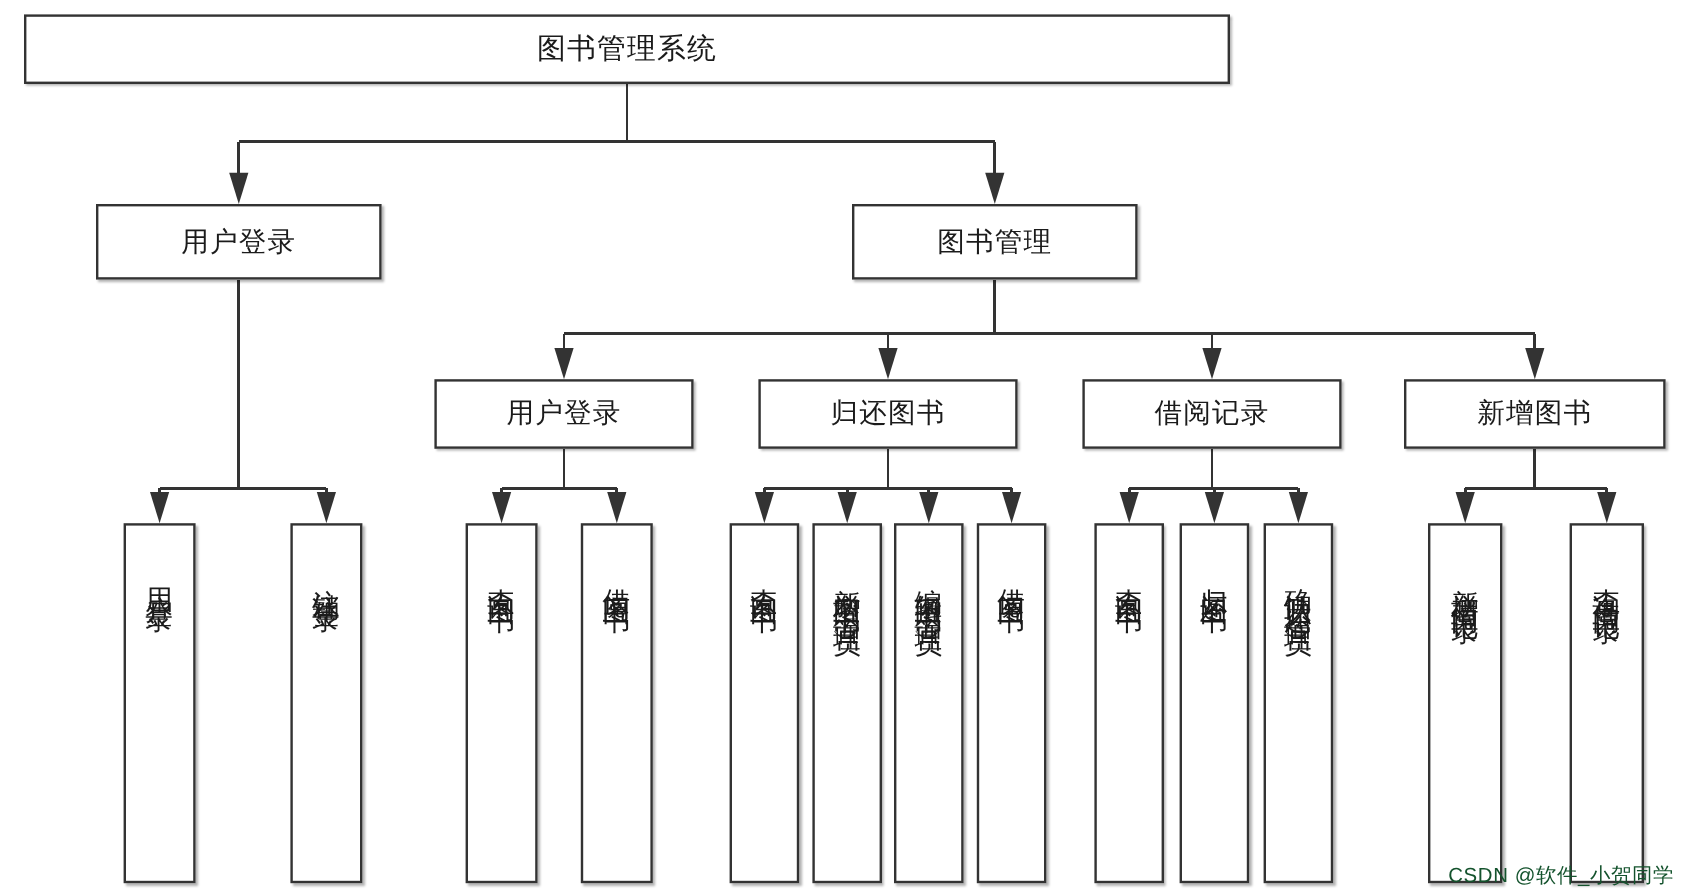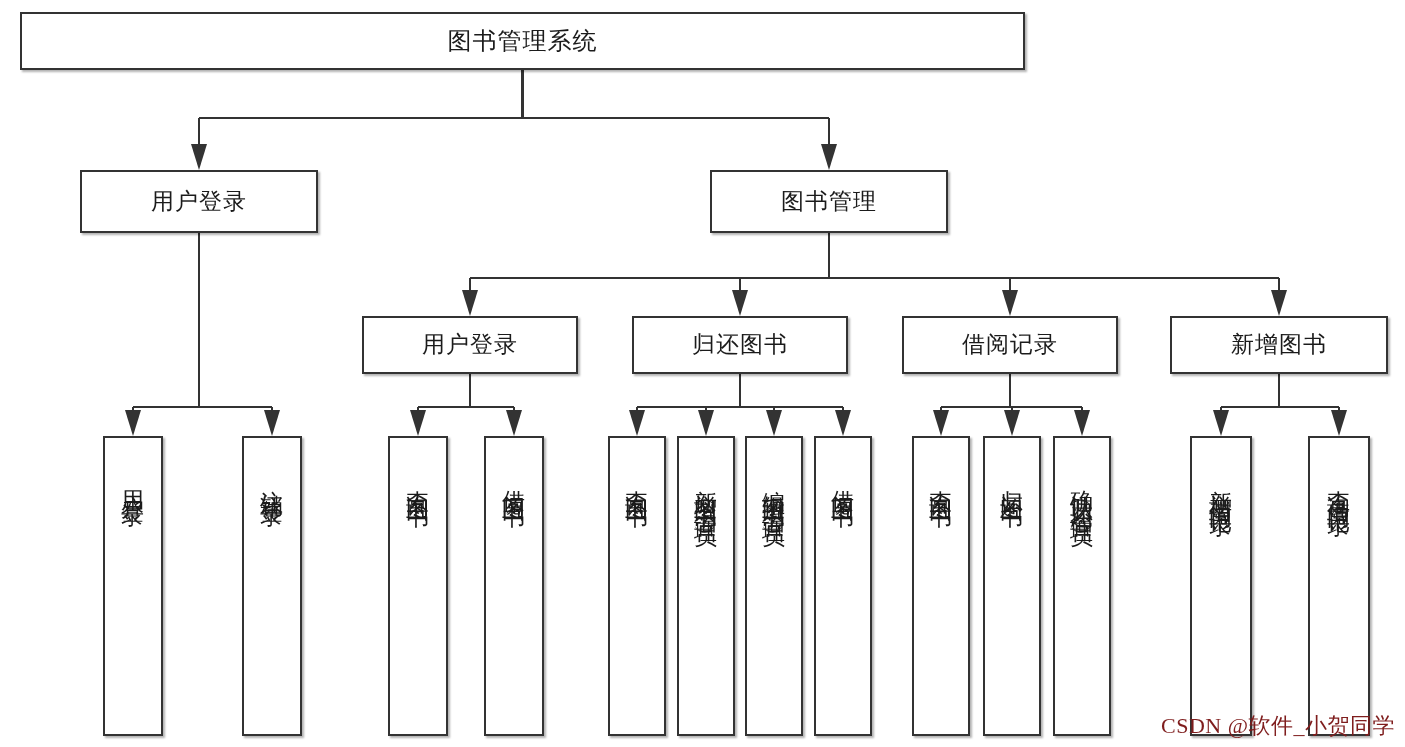--- a/index.html
+++ b/index.html
@@ -62,26 +62,25 @@
     text-orientation: upright;
     font-size: 23px;
     line-height: 1.05;
     letter-spacing: 5px;
     white-space: normal;
   }
   .watermark {
     position: absolute;
     right: 10px;
     bottom: 6px;
-    font-size: 22px;
-    color: #7f1d1d;
+    font-size: 17px;
+    color: #14532d;
     letter-spacing: 0.5px;
     z-index: 5;
     white-space: nowrap;
-    font-family: Liberation Serif, serif;
   }
 </style>
 </head>
 <body>
 
 <div id="canvas">
 
   <svg id="edges" viewBox="0 0 1405 747">
       <line x1="522.5" y1="70" x2="522.5" y2="118" stroke="#333333" stroke-width="2.4" shape-rendering="crispEdges"></line>
       <line x1="199" y1="118" x2="829" y2="118" stroke="#333333" stroke-width="2.4" shape-rendering="crispEdges"></line>

